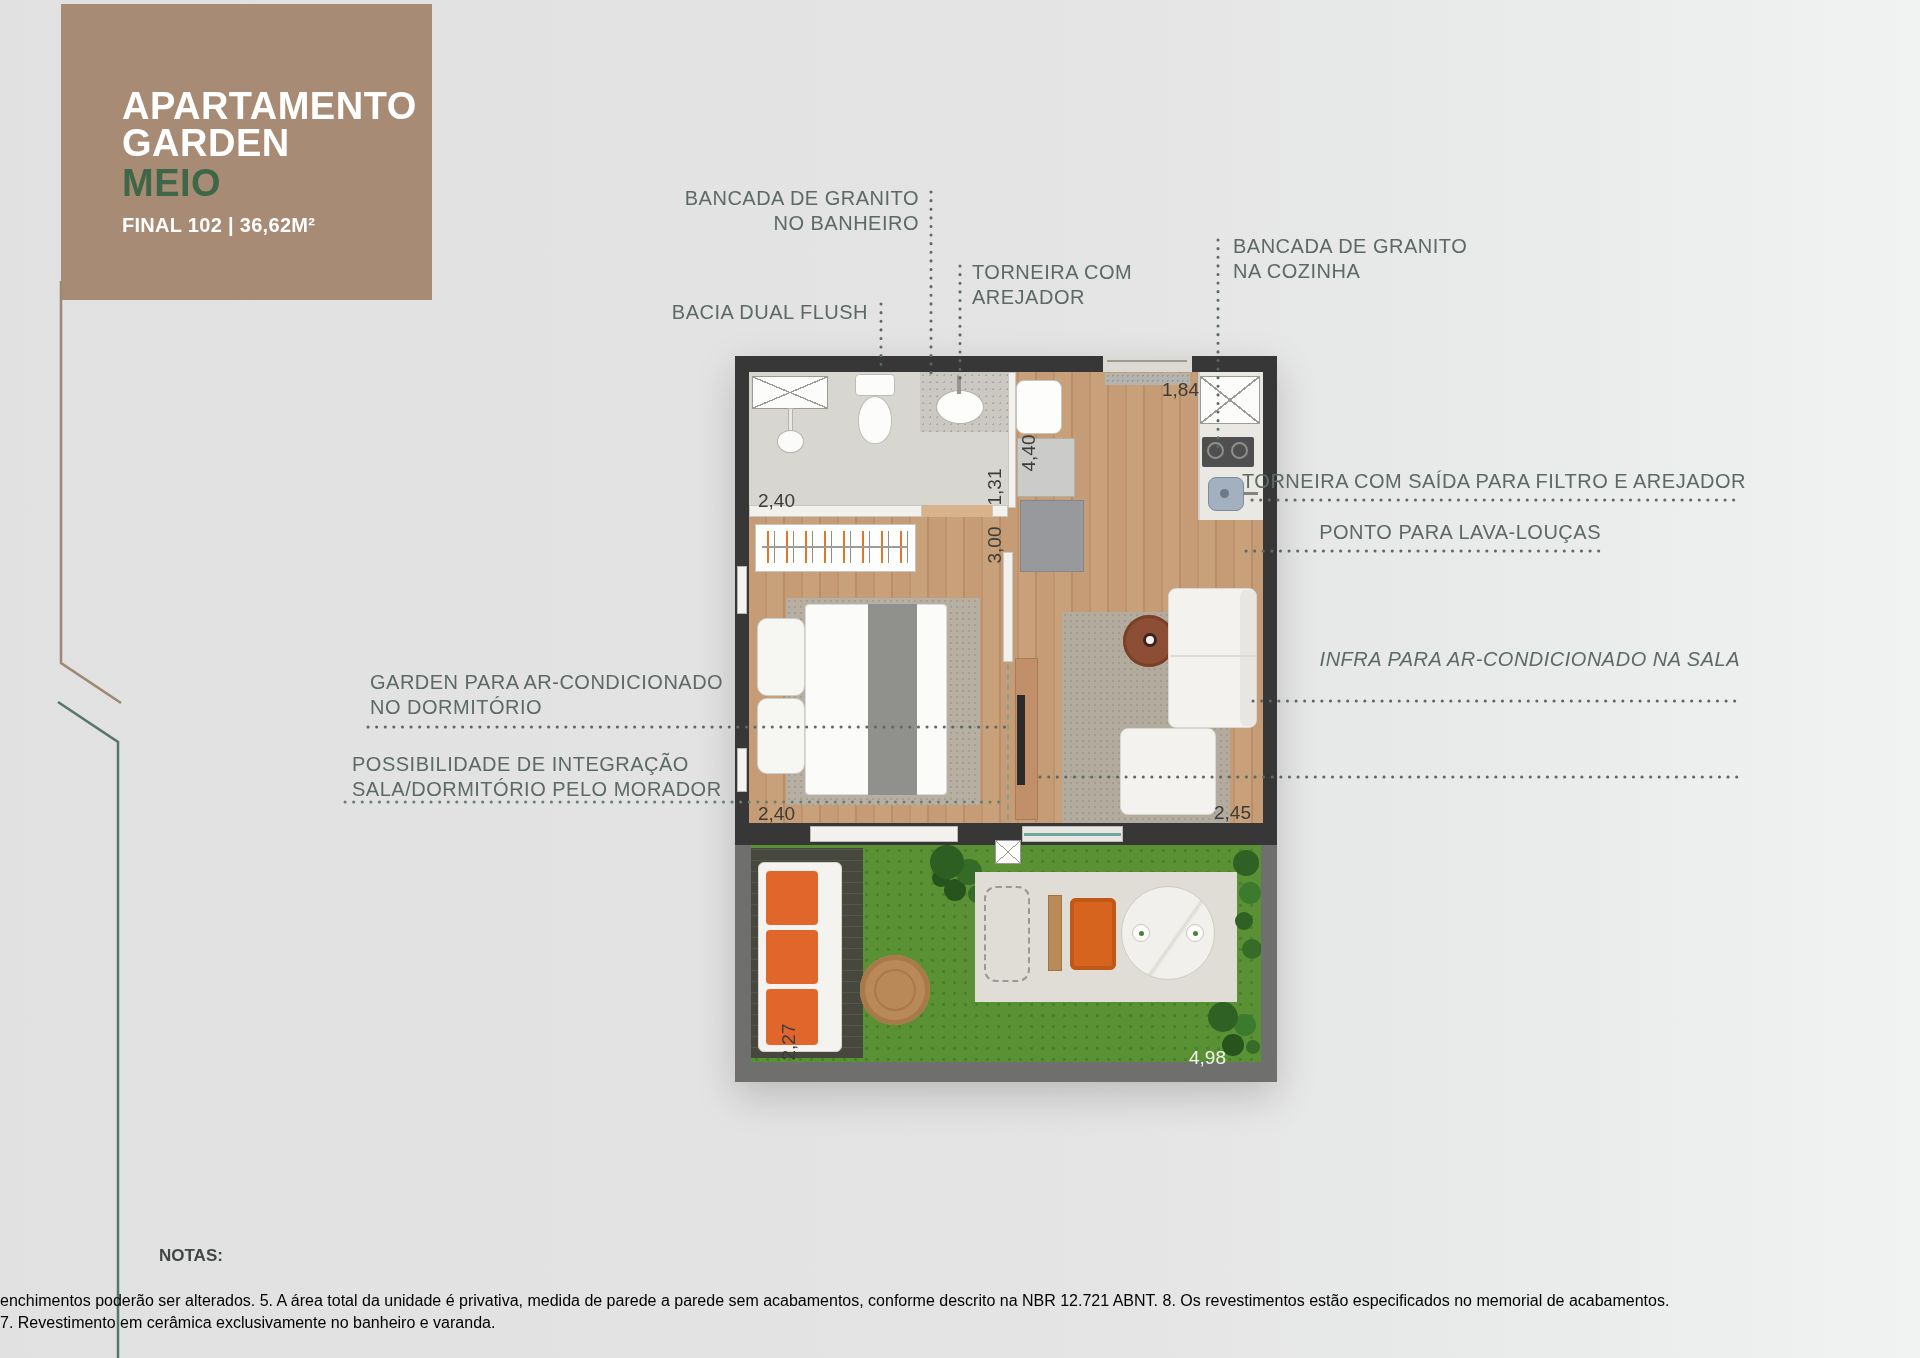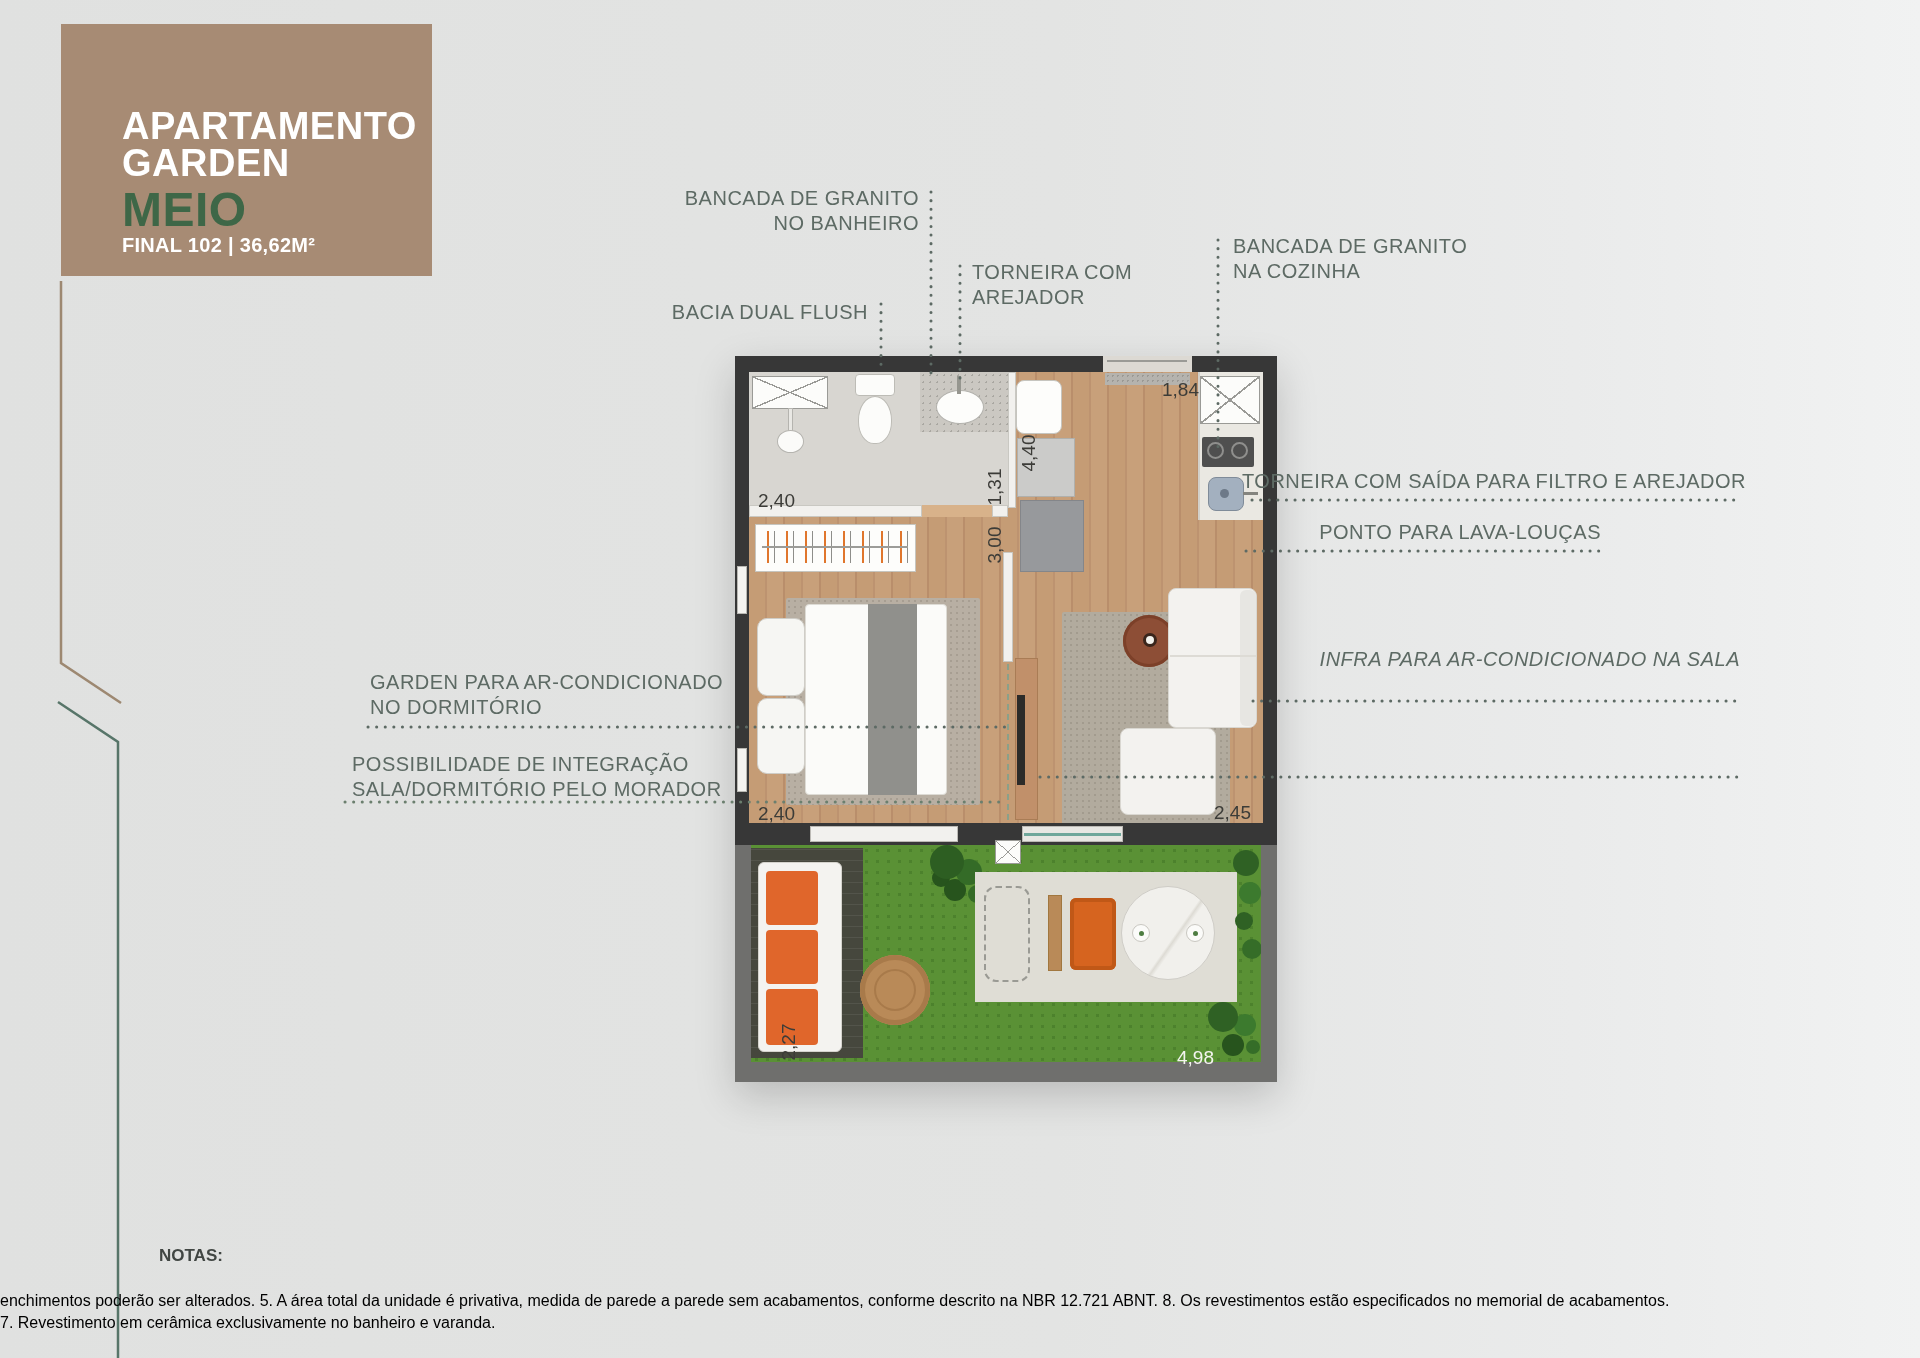--- a/index.html
+++ b/index.html
@@ -1,32 +1,32 @@
 <!DOCTYPE html>
 <html><head>
 <meta charset="utf-8">
 <style>
   html,body{margin:0;padding:0;}
   body{font-family:"Liberation Sans", sans-serif;}
   #stage{position:relative;width:1920px;height:1358px;overflow:hidden;
          background:linear-gradient(to right,#e0e1e0 0%,#e3e4e3 55%,#eaebeb 82%,#f1f2f2 100%);}
   .abs{position:absolute;}
   
-  #brand-box{left:61px;top:24px;width:371px;height:252px;background:#a78b74;}
+  #brand-box{left:61px;top:4px;width:371px;height:296px;background:#a78b74;}
   .brand-title{left:61px;color:#ffffff;font-size:38px;font-weight:bold;line-height:37px;letter-spacing:.5px;}
-  #brand-meio{left:61px;top:158px;color:#3e6747;font-size:48px;font-weight:bold;letter-spacing:.5px;}
+  #brand-meio{left:61px;top:158px;color:#3e6747;font-size:38px;font-weight:bold;letter-spacing:.5px;}
   #brand-sub{left:61px;top:210px;color:#ffffff;font-size:20px;font-weight:bold;letter-spacing:.3px;}
   
   .lbl{font-size:20px;line-height:25px;color:#5d6a64;letter-spacing:.5px;white-space:nowrap;}
   .lbl span{display:block;}
   .r{text-align:right;}
   
   .dim{font-size:19px;color:#3c3c38;white-space:nowrap;}
   .dim.vert{width:60px;height:20px;text-align:center;transform:rotate(-90deg);}
-  .dim.light{color:#f4f4f0;}
+  .dim.light{color:#f4f4f0;margin-left:12px;}
   
   .wall{background:#373737;}
   .gwall{background:#6f6f6d;}
   .iwall{background:#f2f1ee;border:1px solid #c9c8c2;box-sizing:border-box;}
   .wood{background:repeating-linear-gradient(90deg,#c59c75 0 16px,#bd9370 16px 18px,#c8a07a 18px 34px,#b98e6b 34px 36px);}
   .tile{background:#d8d6d1;}
   .white-fix{background:#fdfdfb;border:1px solid #c6c5bf;box-sizing:border-box;}
   .xbox{background:
      linear-gradient(to bottom right,transparent 48.8%,#9a9a96 48.8% 51.2%,transparent 51.2%),
      linear-gradient(to top right,transparent 48.8%,#9a9a96 48.8% 51.2%,transparent 51.2%),#fcfcfa;

